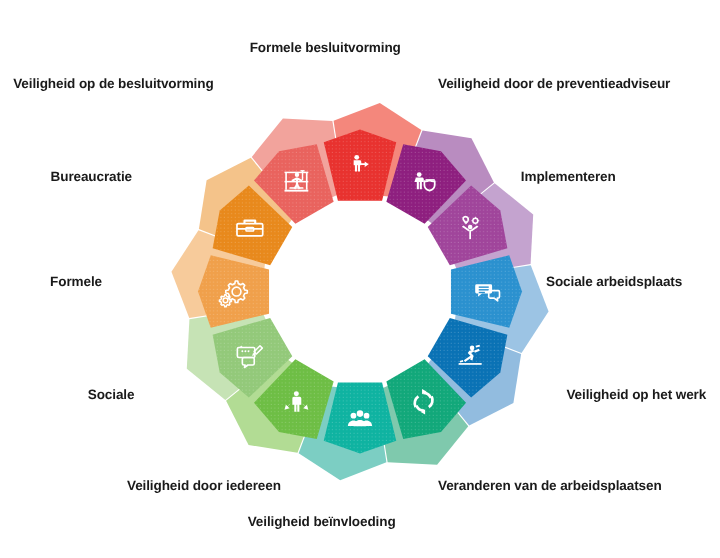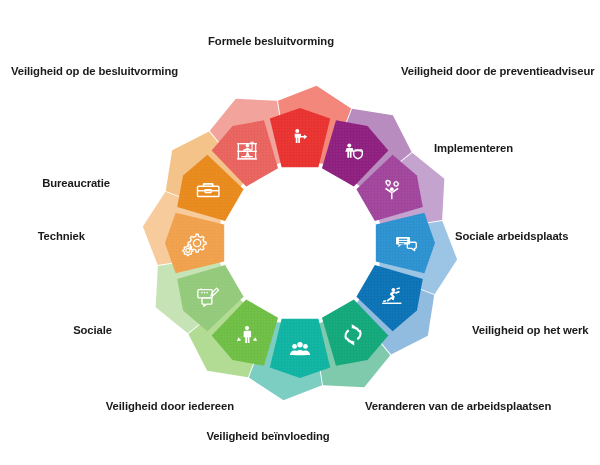--- a/index.html
+++ b/index.html
@@ -190,25 +190,25 @@
           <path d="M1.0 1.8 l-1.9 0.9 l3.4 5.6 l1.9 -1.2 z" fill="#ffffff"></path>
           <path d="M-0.2 -4.0 l-5.0 2.4 l0.9 1.9 l5.0 -2.4 z" fill="#ffffff"></path>
           <path d="M1.4 -4.0 l5.0 2.4 l-0.9 1.9 l-5.0 -2.4 z" fill="#ffffff"></path>
           <path d="M5.6 -11.2 h1.5 v10.0 h-1.5 z" fill="#ffffff"></path>
           <path d="M4.3 -11.8 h4.2 v1.4 h-4.2 z" fill="#ffffff"></path>
         </g>
       </g>
   </svg>
   <div id="labels-layer">
       <div class="seg-label lbl-c" style="left: 271px; top: 41px;">Formele besluitvorming</div>
-      <div class="seg-label lbl-l" style="left: 365px; top: 71px; margin-left: 36px;">Veiligheid door de preventieadviseur</div>
+      <div class="seg-label lbl-l" style="left: 365px; top: 71px;">Veiligheid door de preventieadviseur</div>
       <div class="seg-label lbl-l" style="left: 434px; top: 148px;">Implementeren</div>
       <div class="seg-label lbl-l" style="left: 455px; top: 236px;">Sociale arbeidsplaats</div>
       <div class="seg-label lbl-l" style="left: 440px; top: 330px; margin-left: 32px;">Veiligheid op het werk</div>
       <div class="seg-label lbl-l" style="left: 365px; top: 406px;">Veranderen van de arbeidsplaatsen</div>
       <div class="seg-label lbl-c" style="left: 268px; top: 436px;">Veiligheid beïnvloeding</div>
       <div class="seg-label lbl-r" style="left: 234px; top: 406px;">Veiligheid door iedereen</div>
       <div class="seg-label lbl-r" style="left: 112px; top: 330px;">Sociale</div>
-      <div class="seg-label lbl-r" style="left: 85px; top: 236px;">Techniek</div>
-      <div class="seg-label lbl-r" style="left: 110px; top: 148px; margin-top: 35px;">Bureaucratie</div>
+      <div class="seg-label lbl-r" style="left: 85px; top: 236px;">Formele</div>
+      <div class="seg-label lbl-r" style="left: 110px; top: 148px;">Bureaucratie</div>
       <div class="seg-label lbl-r" style="left: 178px; top: 71px;">Veiligheid op de besluitvorming</div>
     </div>
 </div>
 
 </body></html>

